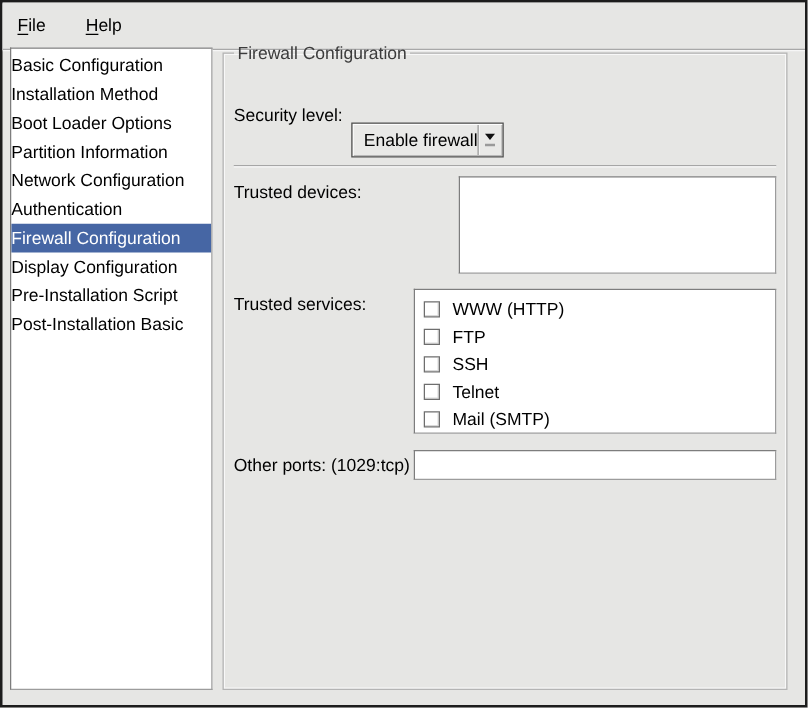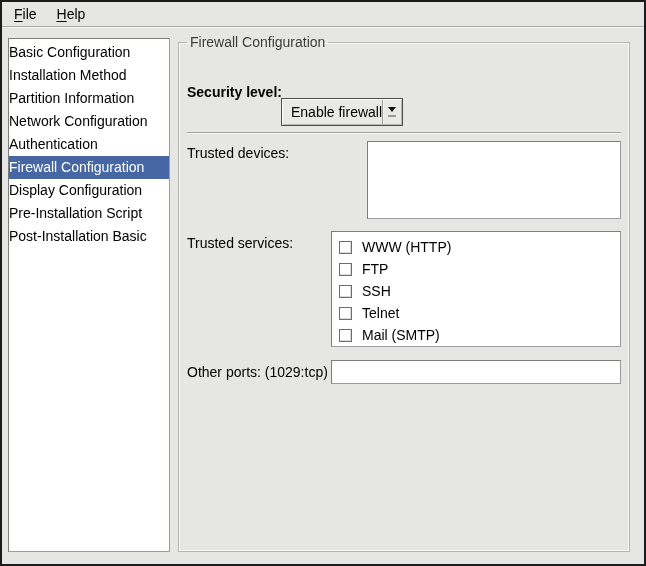--- a/index.html
+++ b/index.html
@@ -12,22 +12,22 @@
   }
   .window {
     position: relative;
     width: 646px; height: 566px;
     background: var(--window-bg, #e6e6e4);
     border: 2px solid #1c1c1c;
     overflow: hidden;
   }
   
   .menubar {
-    position: absolute; top: 0; left: 0; right: 0; height: 25px;
-    display: flex; align-items: center; gap: 4px;
+    position: absolute; top: 0; left: 0; right: 0; height: 38px;
+    display: flex; align-items: center; gap: 16px;
     padding-left: 4px;
     border-bottom: 1px solid #a8a8a8;
     box-shadow: 0 1px 0 #f6f6f6;
     background: var(--window-bg, #e6e6e4);
   }
   .menu-item {
     padding: 3px 8px 4px 8px;
     cursor: default;
     white-space: nowrap;
   }
@@ -64,21 +64,21 @@
   fieldset.frame legend {
     padding: 0 3px; margin-left: 0;
     color: #3c3c3c;
   }
   .frame-body { color: #000; }
   
   .row-security {
     margin-top: 8px;
     display: flex; align-items: center;
   }
-  .row-security .lbl { width: 92px; white-space: nowrap; font-weight: bold; }
+  .row-security .lbl { width: 92px; white-space: nowrap; }
   .combo {
     margin-left: 2px;
     width: 122px; height: 28px;
     display: flex; align-items: center;
     background: #e9e9e7;
     border: 1px solid #4d4d4d;
     box-shadow: inset 1px 1px 0 #fdfdfd, inset -1px -1px 0 #b8b8b8;
     cursor: default;
     margin-top: 40px;
   }
@@ -151,20 +151,21 @@
 <div class="window">
 
   <div class="menubar">
     <div class="menu-item"><span class="mnemonic">F</span><span>ile</span></div>
     <div class="menu-item"><span class="mnemonic">H</span><span>elp</span></div>
   </div>
 
   <div class="sidebar">
     <div class="side-item">Basic Configuration</div>
     <div class="side-item">Installation Method</div>
+    <div class="side-item">Boot Loader Options</div>
     <div class="side-item">Partition Information</div>
     <div class="side-item">Network Configuration</div>
     <div class="side-item">Authentication</div>
     <div class="side-item selected">Firewall Configuration</div>
     <div class="side-item">Display Configuration</div>
     <div class="side-item">Pre-Installation Script</div>
     <div class="side-item">Post-Installation Basic</div>
   </div>
 
   <fieldset class="frame">

